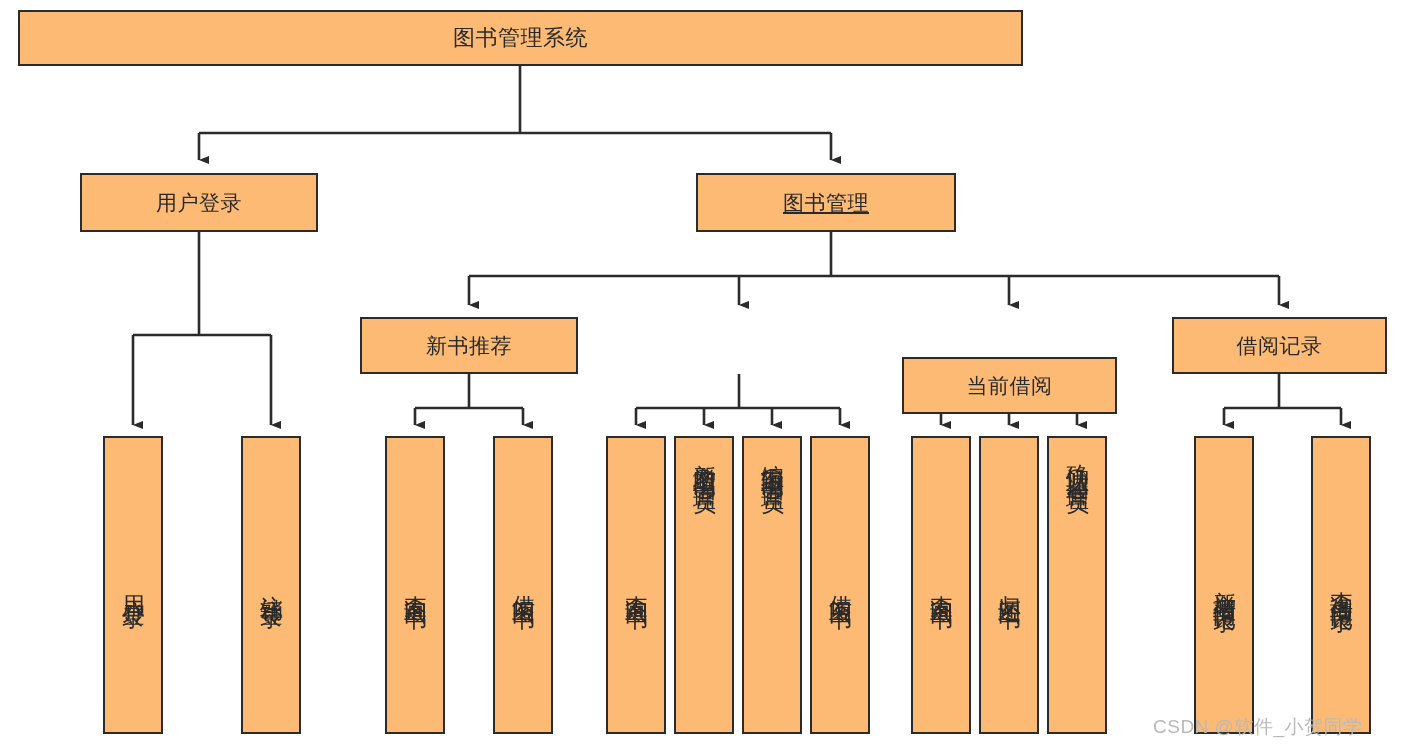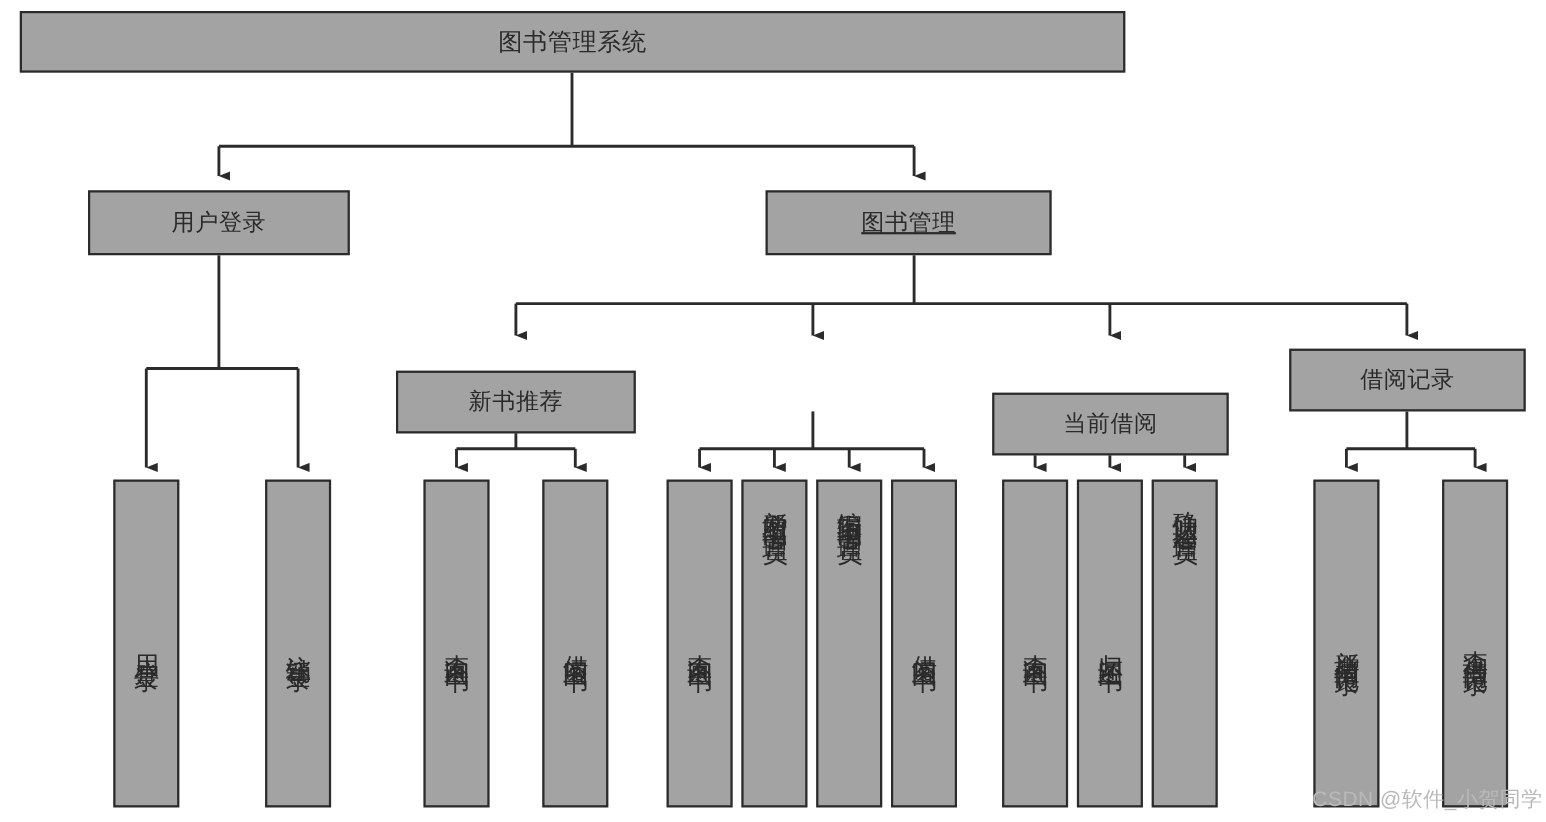--- a/index.html
+++ b/index.html
@@ -21,21 +21,21 @@
     position: absolute;
     left: 0;
     top: 0;
     width: 1405px;
     height: 747px;
     pointer-events: none;
   }
   .node {
     position: absolute;
     box-sizing: border-box;
-    background: #a3a3a3;
+    background: #fdba74;
     border: 2.6px solid #2b2b2b;
     display: flex;
     align-items: center;
     justify-content: center;
     color: #2a2a2a;
   }
   .node .lbl {
     display: block;
     line-height: 1.0;
     letter-spacing: 0.5px;
@@ -136,21 +136,21 @@
     <span class="lbl">图书管理系统</span>
   </div>
 
   <div class="node horiz" style="left:80px; top:173px; width:238px; height:59px;">
     <span class="lbl">用户登录</span>
   </div>
   <div class="node horiz" style="left:696px; top:173px; width:260px; height:59px;text-decoration:underline;">
     <span class="lbl">图书管理</span>
   </div>
 
-  <div class="node horiz" style="left:360px; top:317px; width:218px; height:57px;margin-top:20px;">
+  <div class="node horiz" style="left:360px; top:317px; width:218px; height:57px;">
     <span class="lbl">新书推荐</span>
   </div>
   <div class="node horiz" style="left:902px; top:317px; width:215px; height:57px;margin-top:40px;">
     <span class="lbl">当前借阅</span>
   </div>
   <div class="node horiz" style="left:1172px; top:317px; width:215px; height:57px;">
     <span class="lbl">借阅记录</span>
   </div>
 
   <div class="node vert" style="left:103px; top:436px; width:60px; height:298px;">
@@ -190,15 +190,15 @@
     <span class="lbl">确认归还（管理员）</span>
   </div>
 
   <div class="node vert" style="left:1194px; top:436px; width:60px; height:298px;">
     <span class="lbl">新增借阅记录</span>
   </div>
   <div class="node vert" style="left:1311px; top:436px; width:60px; height:298px;">
     <span class="lbl">查询借阅记录</span>
   </div>
 
-  <div class="watermark" style="left:1193px; top:714px;">CSDN @软件_小贺同学</div>
+  <div class="watermark" style="left:1153px; top:714px;">CSDN @软件_小贺同学</div>
 
 </div>
 
 </body></html>

